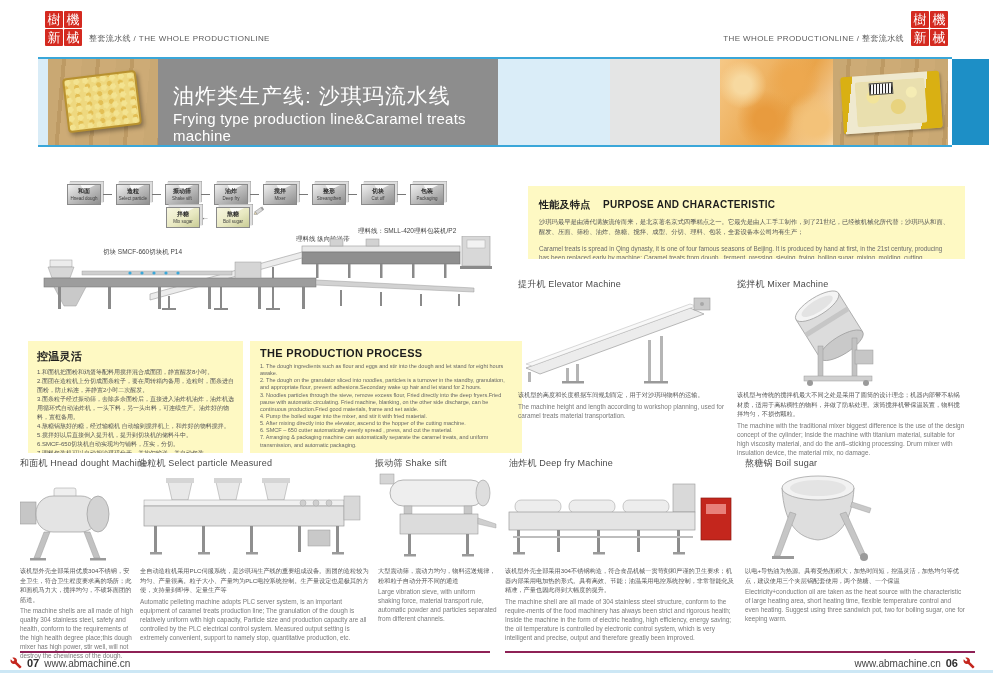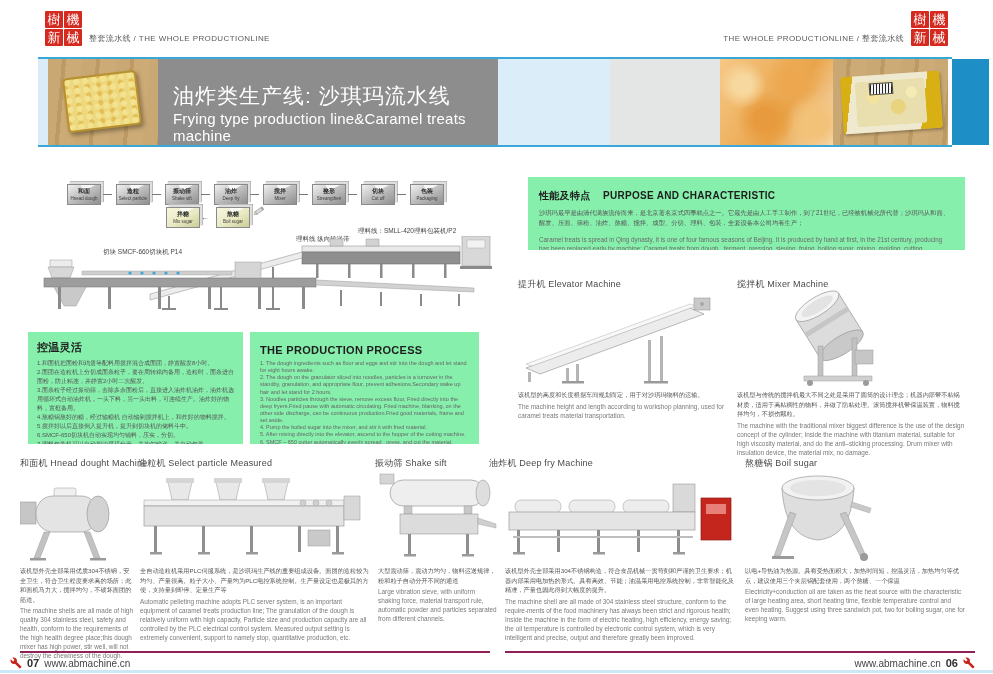--- a/index.html
+++ b/index.html
@@ -49,21 +49,21 @@
   .fcard::after{content:"";position:absolute;right:-8px;top:-9px;width:28px;height:9px;
          background:rgba(255,255,255,.85);transform:rotate(-28deg);}
   .fcard .zh{display:block;font-size:6px;font-weight:bold;color:#2f2f2f;margin-top:3px;line-height:1.25;position:relative;z-index:1;}
   .fcard .en{display:block;font-size:4.5px;color:#3c3c3c;line-height:1.3;white-space:nowrap;position:relative;z-index:1;}
   .fcard.sugar{background:linear-gradient(150deg,#f7f6e0 0%,#e9e9c2 55%,#c9cc96 100%);}
   .fdash{position:absolute;width:9px;border-top:1.2px solid #777;}
   .farrow{position:absolute;font-size:8px;color:#555;line-height:8px;}
   .diag-lbl{position:absolute;font-size:6.5px;color:#444;white-space:nowrap;}
 
   
-  .gray-box{background:#86efac;overflow:hidden;}
+  .gray-box{background:#fef9c3;overflow:hidden;margin-top:9px;}
   .proc-title{font-size:11px;font-weight:bold;color:#1d1d1d;margin:0 0 4px 0;letter-spacing:.3px;}
   .proc-item-cn{font-size:6px;color:#555;line-height:1.5;}
   .proc-item-en{font-size:5.5px;color:#666;line-height:1.3;}
   .purpose-title{font-size:10px;font-weight:bold;color:#1d1d1d;letter-spacing:.3px;}
   .purpose-zh{font-size:6.3px;color:#555;line-height:1.65;margin-top:5px;}
   .purpose-en{font-size:6.3px;color:#6b6b6b;line-height:1.45;margin-top:6px;}
 
   
   .mlabel{position:absolute;font-size:9px;color:#4a4a4a;letter-spacing:.2px;white-space:nowrap;}
   .desc{position:absolute;}
@@ -242,21 +242,21 @@
     <div class="proc-title">控温灵活</div>
     <div class="proc-item-cn">1.和面机把面粉和鸡蛋等配料用搅拌混合成面团，静置醒发8小时。</div>
     <div class="proc-item-cn">2.面团在造粒机上分切成面条粒子，要在周转箱内备用，造粒时，面条进自面粉，防止粘连，并静置2小时二次醒发。</div>
     <div class="proc-item-cn">3.面条粒子经过振动筛，去除多余面粉后，直接进入油炸机油炸，油炸机选用循环式自动油炸机，一头下料，另一头出料，可连续生产。油炸好的物料，置框备用。</div>
     <div class="proc-item-cn">4.熬糖锅熬好的糖，经过输糖机 自动输到搅拌机上，和炸好的物料搅拌。</div>
     <div class="proc-item-cn">5.搅拌好以后直接倒入提升机，提升到切块机的储料斗中。</div>
     <div class="proc-item-cn">6.SMCF-650切块机自动实现均匀铺料，压实，分切。</div>
     <div class="proc-item-cn">7.理料包装机可以自动把沙琪玛分开，并均匀输送，并自动包装。</div>
   </div>
 
-  <div class="abs gray-box" style="left:250px;top:332px;width:229px;height:112px;padding:12px 10px;">
+  <div class="abs gray-box" style="left:250px;top:332px;width:272px;height:112px;padding:6px 10px;">
     <div class="proc-title">THE PRODUCTION PROCESS</div>
     <div class="proc-item-en">1. The dough ingredients such as flour and eggs and stir into the dough and let stand for eight hours awake.</div>
     <div class="proc-item-en">2. The dough on the granulator sliced into noodles, particles is a turnover in the standby, granulation, and appropriate flour, prevent adhesions.Secondary wake up hair and let stand for 2 hours.</div>
     <div class="proc-item-en">3. Noodles particles through the sieve, remove excess flour, Fried directly into the deep fryers.Fried pause with automatic circulating. Fried machine, blanking, on the other side discharge, can be continuous production.Fried good materials, frame and set aside.</div>
     <div class="proc-item-en">4. Pump the boiled sugar into the mixer, and stir it with fried material.</div>
     <div class="proc-item-en">5. After mixing directly into the elevator, ascend to the hopper of the cutting machine.</div>
     <div class="proc-item-en">6. SMCF – 650 cutter automatically evenly spread , press, and cut the material.</div>
     <div class="proc-item-en">7. Arranging &amp; packaging machine can automatically separate the caramel treats, and uniform transmission, and automatic packaging.</div>
   </div>
 
@@ -305,21 +305,21 @@
       <circle cx="106" cy="95" r="3" fill="#9a9a9a"></circle>
   </svg>
   <div class="desc" style="left:737px;top:390px;width:228px;">
     <p class="zh">该机型与传统的搅拌机最大不同之处是采用了圆筒的设计理念；机器内部带不粘锅材质，适用于高粘稠性的物料，并做了防粘处理。滚筒搅拌机带保温装置，物料搅拌均匀，不损伤颗粒。</p>
     <p class="en">The machine with the traditional mixer biggest difference is the use of the design concept of the cylinder; Inside the machine with titanium material, suitable for high viscosity material, and do the anti–sticking processing. Drum mixer with insulation device, the material mix, no damage.</p>
   </div>
 
   <div class="mlabel" style="left:20px;top:457px;">和面机 Hnead dought Machine</div>
   <div class="mlabel" style="left:138px;top:457px;">造粒机 Select particle Measured</div>
   <div class="mlabel" style="left:375px;top:457px;">振动筛 Shake sift</div>
-  <div class="mlabel" style="left:489px;top:457px;">油炸机 Deep fry Machine</div>
+  <div class="mlabel" style="left:509px;top:457px;">油炸机 Deep fry Machine</div>
   <div class="mlabel" style="left:745px;top:457px;">熬糖锅 Boil sugar</div>
 
   <svg class="abs" style="left:20px;top:470px;" width="110" height="92" viewBox="0 0 110 92">
     <rect x="0" y="32" width="16" height="22" fill="#c6c6c6" stroke="#999999" stroke-width="0.6"></rect>
     <rect x="34" y="18" width="22" height="10" rx="2" fill="#efefef" stroke="#9b9b9b" stroke-width="0.5"></rect>
     <rect x="16" y="26" width="62" height="36" rx="17" fill="#e4e4e4" stroke="#9b9b9b" stroke-width="0.7"></rect>
     <ellipse cx="78" cy="44" rx="11" ry="18" fill="#d3d3d3" stroke="#9b9b9b" stroke-width="0.7"></ellipse>
     <polygon points="24,62 30,62 20,88 14,88" fill="#c2c2c2" stroke="#9a9a9a" stroke-width="0.5"></polygon>
     <polygon points="64,62 70,62 80,88 74,88" fill="#c2c2c2" stroke="#9a9a9a" stroke-width="0.5"></polygon>
     <rect x="10" y="88" width="16" height="2.5" fill="#9a9a9a"></rect>

